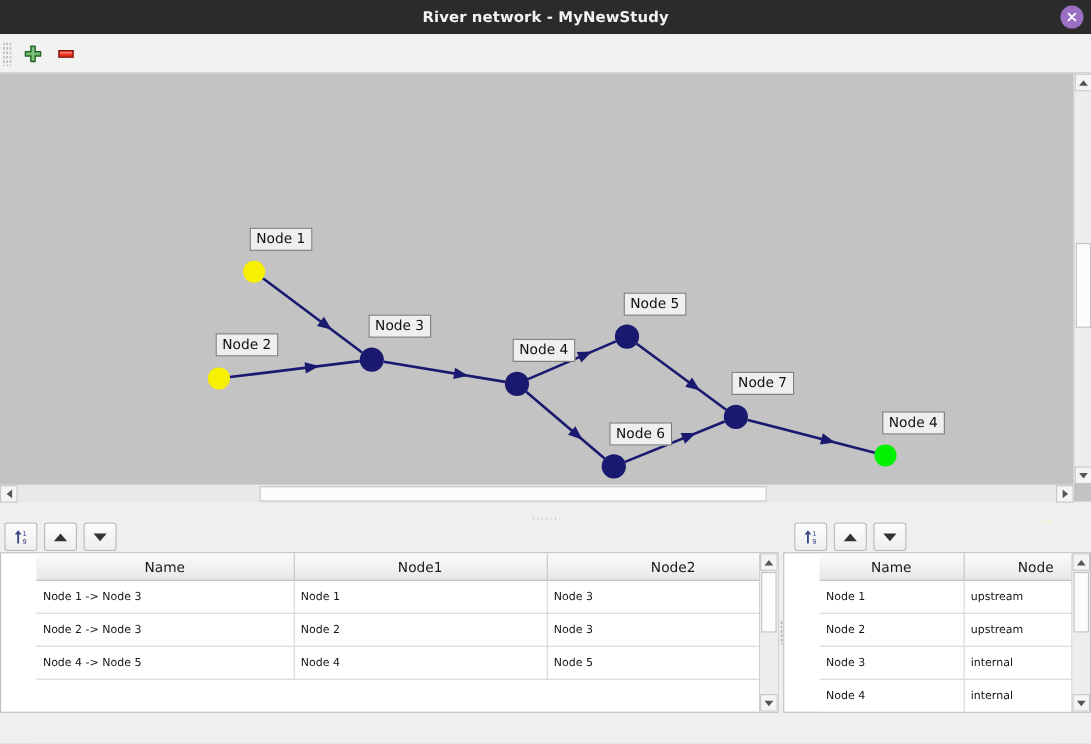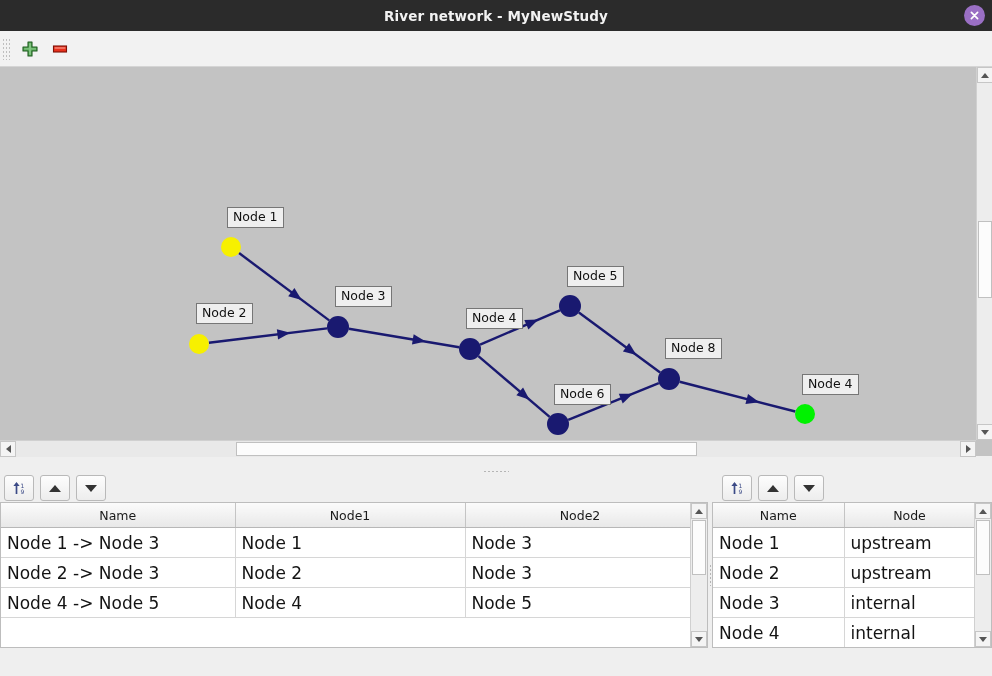--- a/index.html
+++ b/index.html
@@ -93,31 +93,31 @@
     background:#efefef;cursor:col-resize;display:flex;align-items:center;justify-content:center;}
   .pane-handle .dots{width:3px;height:22px;
     background-image:radial-gradient(#b5b5b5 .8px, transparent .8px);background-size:3px 4px;}
 
   .minitoolbar{position:absolute;left:0;top:0;height:28px;display:flex;align-items:center;gap:6px;padding-left:4px;}
   .mbtn{width:28px;height:24px;background:linear-gradient(#fdfdfd,#ededed);
     border:1px solid #b9b9b9;border-radius:3px;display:flex;align-items:center;justify-content:center;cursor:pointer;}
   .mbtn .tri-up{border-left:6px solid transparent;border-right:6px solid transparent;border-bottom:7px solid #333;}
   .mbtn .tri-dn{border-left:6px solid transparent;border-right:6px solid transparent;border-top:7px solid #333;}
 
-  table.grid{border-collapse:collapse;table-layout:fixed;width:100%;}
+  table.grid{border-collapse:collapse;table-layout:fixed;width:100%;margin-left:32px;}
   .gridwrap{position:absolute;top:28px;left:0;bottom:0;right:0;background:#fff;
     border:1px solid #bdbdbd;box-sizing:border-box;overflow:hidden;}
   table.grid th{
     background:linear-gradient(#fbfbfb,#e8e8e8);
     border-right:1px solid #c4c4c4;border-bottom:1px solid #b7b7b7;
     font-weight:normal;font-size:12.5px;color:#1a1a1a;height:22px;text-align:center;
   }
   table.grid td{
     border-right:1px solid #d6d6d6;border-bottom:1px solid #d6d6d6;
-    font-size:17px;color:#141414;height:29px;padding:0 0 0 6px;text-align:left;
+    font-size:10px;color:#141414;height:29px;padding:0 0 0 6px;text-align:left;
     background:#fff;white-space:nowrap;overflow:hidden;
   }
 </style>
 </head>
 <body>
 
 <div id="app">
 
   <div class="titlebar">
     <span class="title">River network - MyNewStudy</span>
@@ -171,21 +171,21 @@
           <circle cx="558" cy="357" r="11" fill="#191970"></circle>
           <circle cx="669" cy="312" r="11" fill="#191970"></circle>
           <circle cx="805" cy="347" r="10" fill="#00f200"></circle>
         </svg>
     <div class="nodelabel" style="left: 227px; top: 140px;">Node 1</div>
         <div class="nodelabel" style="left: 196px; top: 236px;">Node 2</div>
         <div class="nodelabel" style="left: 335px; top: 219px;">Node 3</div>
         <div class="nodelabel" style="left: 466px; top: 241px;">Node 4</div>
         <div class="nodelabel" style="left: 567px; top: 199px;">Node 5</div>
         <div class="nodelabel" style="left: 554px; top: 317px;">Node 6</div>
-        <div class="nodelabel" style="left: 665px; top: 271px;">Node 8</div>
+        <div class="nodelabel" style="left: 665px; top: 271px;">Node 7</div>
         <div class="nodelabel" style="left: 802px; top: 307px;">Node 4</div>
       </div>
 
     <div class="sb-v" style="left:976px;top:0;height:373px;">
       <div class="sb-track-v" style="top:0;height:373px;"></div>
       <div class="sb-btn" style="left:0;top:0;">
         <span class="tri tri-up"></span>
       </div>
       <div class="sb-thumb-v" style="top:154px;height:77px;"></div>
       <div class="sb-btn" style="left:0;top:357px;">

